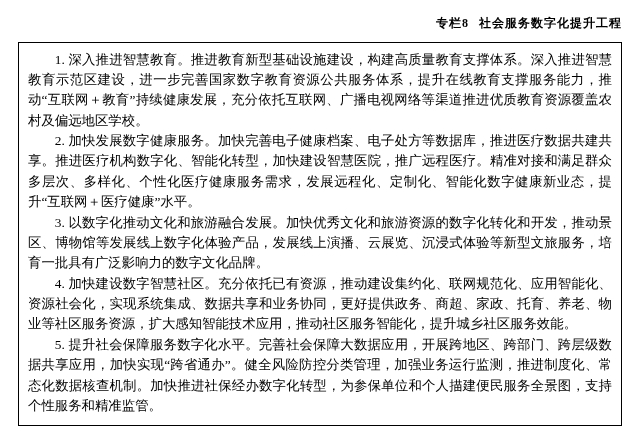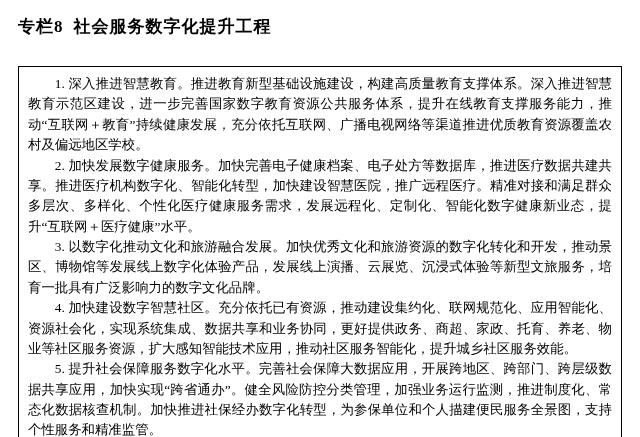--- a/index.html
+++ b/index.html
@@ -15,25 +15,25 @@
     overflow: hidden;
   }
   .page {
     width: 640px;
     height: 437px;
     box-sizing: border-box;
     padding: 8px 18px 8px 18px;
     position: relative;
   }
   .doc-title {
-    text-align: left;
-    font-size: 17px;
+    text-align: right;
+    font-size: 12px;
     font-weight: bold;
     letter-spacing: 1px;
-    margin: 8px 0 28px 0;
+    margin: 8px 0 10px 0;
     line-height: 1.3;
   }
   .doc-title .title-num {
     margin-right: 10px;
   }
   .box {
     border: 1px solid #000000;
     box-sizing: border-box;
     padding: 7px 9px 7px 9px;
     height: 384px;

